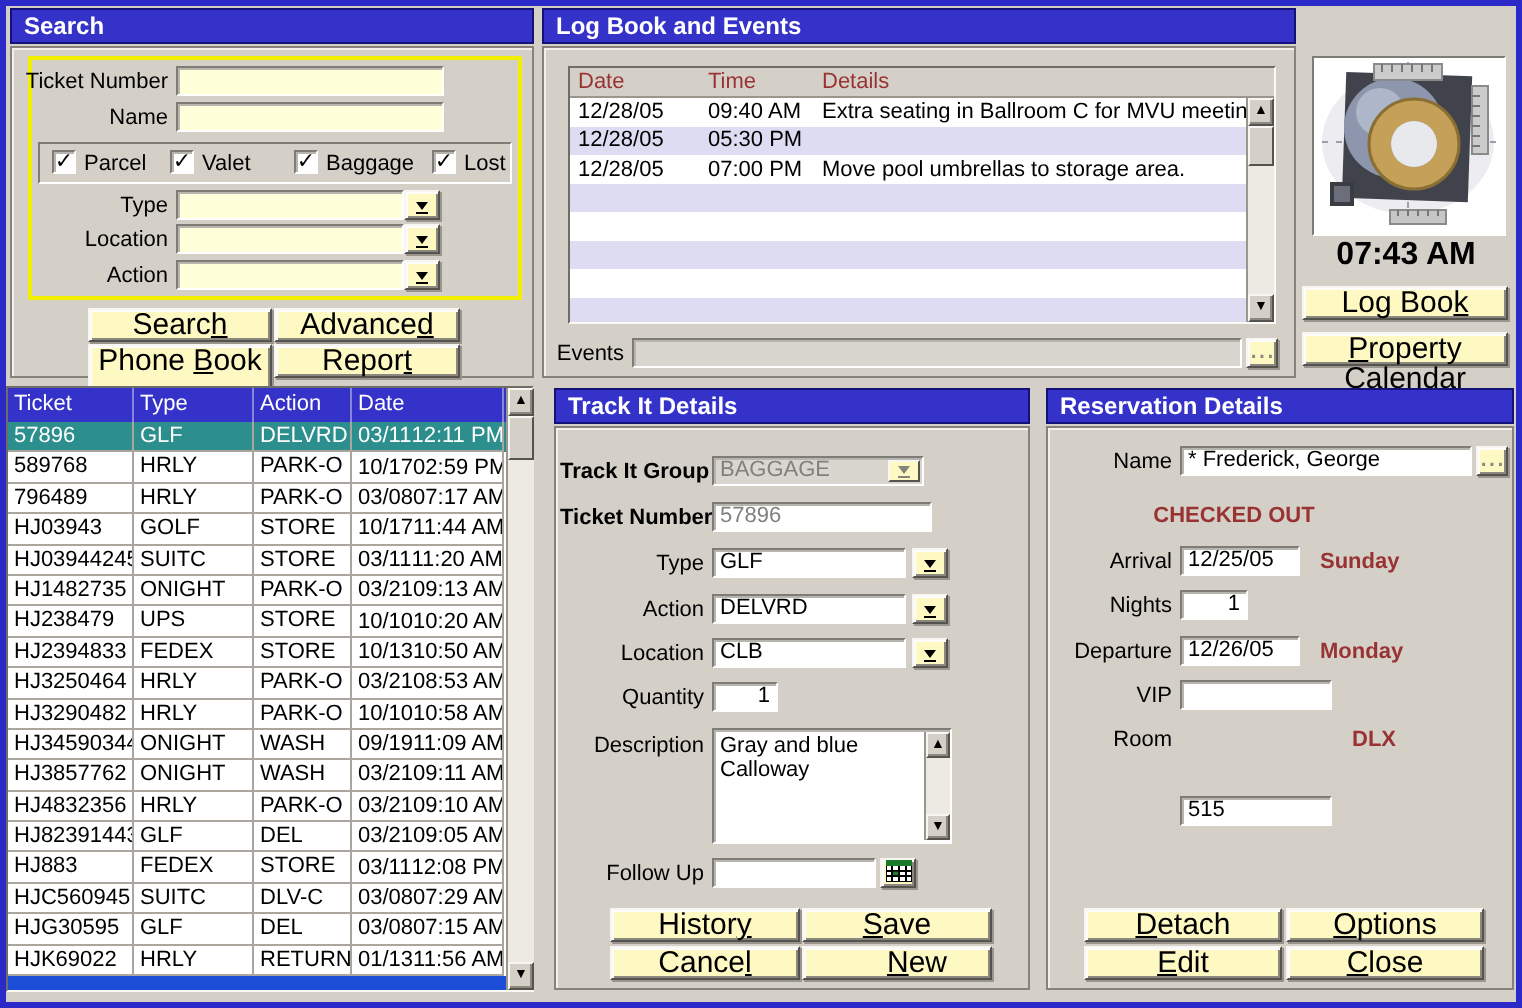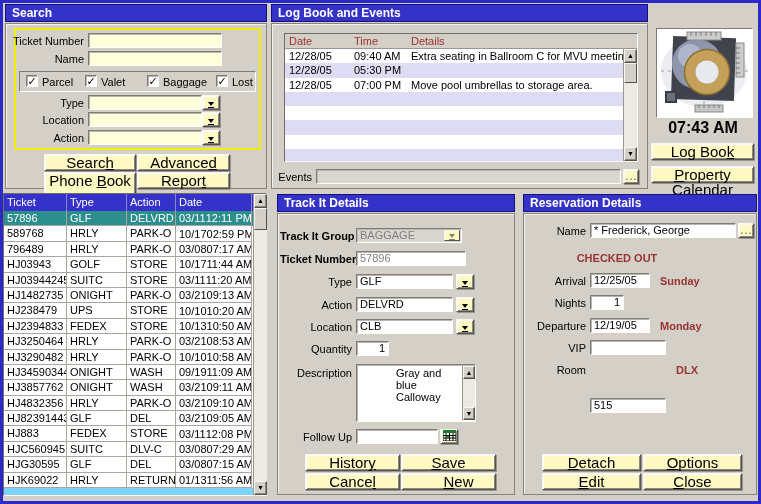--- a/index.html
+++ b/index.html
@@ -37,21 +37,21 @@
   .maroon { color:#993333; }
   
   .sb { position:absolute; background:#eceae3; border-left:1px solid #9a968e; }
   .sbb { position:absolute; left:0; width:100%; height:14px; background:#d4d0c8; border:1px solid;
          border-color:#f8f6f2 #55534e #55534e #f8f6f2; box-shadow: inset -1px -1px 0 #8b8880;
          font-size:7px; line-height:12px; text-align:center; color:#000; }
   .thumb { position:absolute; left:0; width:100%; background:#d4d0c8; border:1px solid;
            border-color:#f8f6f2 #55534e #55534e #f8f6f2; }
   
   #ticket-table { position:absolute; left:3px; top:193px; width:264px; height:303px;
-                  background:#7dd3fc; border:1px solid; border-color:#6f6d68 #fbfaf7 #fbfaf7 #6f6d68; }
+                  background:#1d4ed8; border:1px solid; border-color:#6f6d68 #fbfaf7 #fbfaf7 #6f6d68; }
   .thead { display:grid; grid-template-columns:63px 60px 49px 76px; height:17px; background:#3432c8;
            color:#fff; }
   .thead > div { line-height:16px; padding-left:3px; border-right:1px solid #8886d8; overflow:hidden; }
   .trow { display:grid; grid-template-columns:63px 60px 49px 76px; height:15.4px; background:#fff; }
   .trow > div { line-height:14px; padding-left:3px; border-right:1px solid #aaa69e;
                 border-bottom:1px solid #aaa69e; overflow:hidden; white-space:nowrap; }
   .trow.sel { background:#2d8e8e; color:#fff; }
   .tdate { display:flex;align-items:center; } .tdate .tm { margin-left:auto; padding-right:17px; }
   
   #log-table { position:absolute; left:12px; top:9px; width:354px; height:129px; background:#fff;
@@ -386,21 +386,21 @@
 
     <div class="lbl" style="left:2px; top:107px; width:72px;">Location</div>
     <div class="fld" style="left:78px; top:105px; width:97px;">CLB</div>
     <div class="btn dd" style="left:178px; top:105px; height:15px;"><span class="dda"></span></div>
 
     <div class="lbl" style="left:2px; top:129px; width:72px;">Quantity</div>
     <div class="fld" style="left:78px; top:127px; width:33px; text-align:right;">1</div>
 
     <div class="lbl" style="left:2px; top:153px; width:72px;">Description</div>
     <div class="abs" style="left:78px; top:150px; width:120px; height:58px; background:#fff; border:1px solid; border-color:#7e7c76 #fff #fff #7e7c76; box-shadow:inset 1px 1px 0 #b8b5ae;">
-      <div style="padding:2px 16px 2px 3px; line-height:12px;margin-left:36px;">Gray and blue Calloway</div>
+      <div style="padding:2px 16px 2px 3px; line-height:12px;">Gray and blue Calloway</div>
       <div class="sb" style="right:0; top:1px; width:13px; height:54px;">
         <div class="sbb" style="top:0; height:13px; line-height:11px;">▲</div>
         <div class="sbb" style="bottom:0; height:13px; line-height:11px;">▼</div>
       </div>
     </div>
 
     <div class="lbl" style="left:2px; top:217px; width:72px;">Follow Up</div>
     <div class="fld" style="left:78px; top:215px; width:82px;"></div>
     <div class="btn" style="left:162px; top:215px; width:18px; height:15px; line-height:10px;">
       <svg width="13" height="11" viewBox="0 0 13 11">
@@ -426,21 +426,21 @@
     <div class="abs maroon" style="left:20px; top:38px; width:146px; text-align:center; font-weight:bold;">CHECKED OUT</div>
 
     <div class="lbl" style="left:2px; top:61px; width:60px;">Arrival</div>
     <div class="fld" style="left:66px; top:59px; width:60px;">12/25/05</div>
     <div class="abs maroon" style="left:136px; top:61px; font-weight:bold;">Sunday</div>
 
     <div class="lbl" style="left:2px; top:83px; width:60px;">Nights</div>
     <div class="fld" style="left:66px; top:81px; width:34px; text-align:right;">1</div>
 
     <div class="lbl" style="left:2px; top:106px; width:60px;">Departure</div>
-    <div class="fld" style="left:66px; top:104px; width:60px;">12/19/05</div>
+    <div class="fld" style="left:66px; top:104px; width:60px;">12/26/05</div>
     <div class="abs maroon" style="left:136px; top:106px; font-weight:bold;">Monday</div>
 
     <div class="lbl" style="left:2px; top:128px; width:60px;">VIP</div>
     <div class="fld" style="left:66px; top:126px; width:76px;"></div>
 
     <div class="lbl" style="left:2px; top:150px; width:60px;">Room</div>
     <div class="fld" style="left:66px; top:148px; width:76px;margin-top:36px;">515</div>
     <div class="abs maroon" style="left:152px; top:150px; font-weight:bold;">DLX</div>
 
     <div class="btn" style="left:18px; top:240px; width:99px; height:17px;"><span class="u">D</span><span>etach</span></div>

